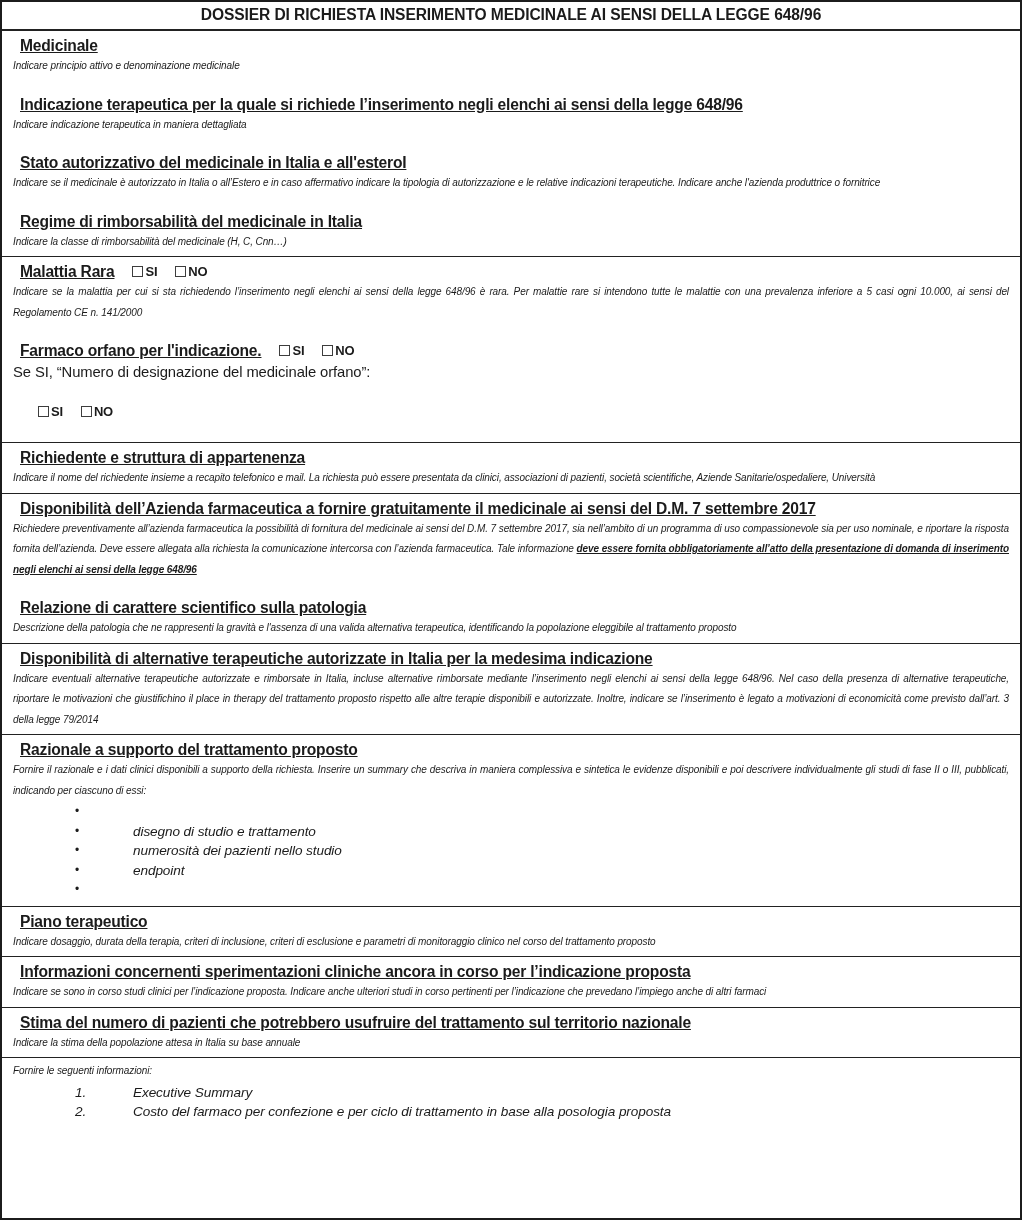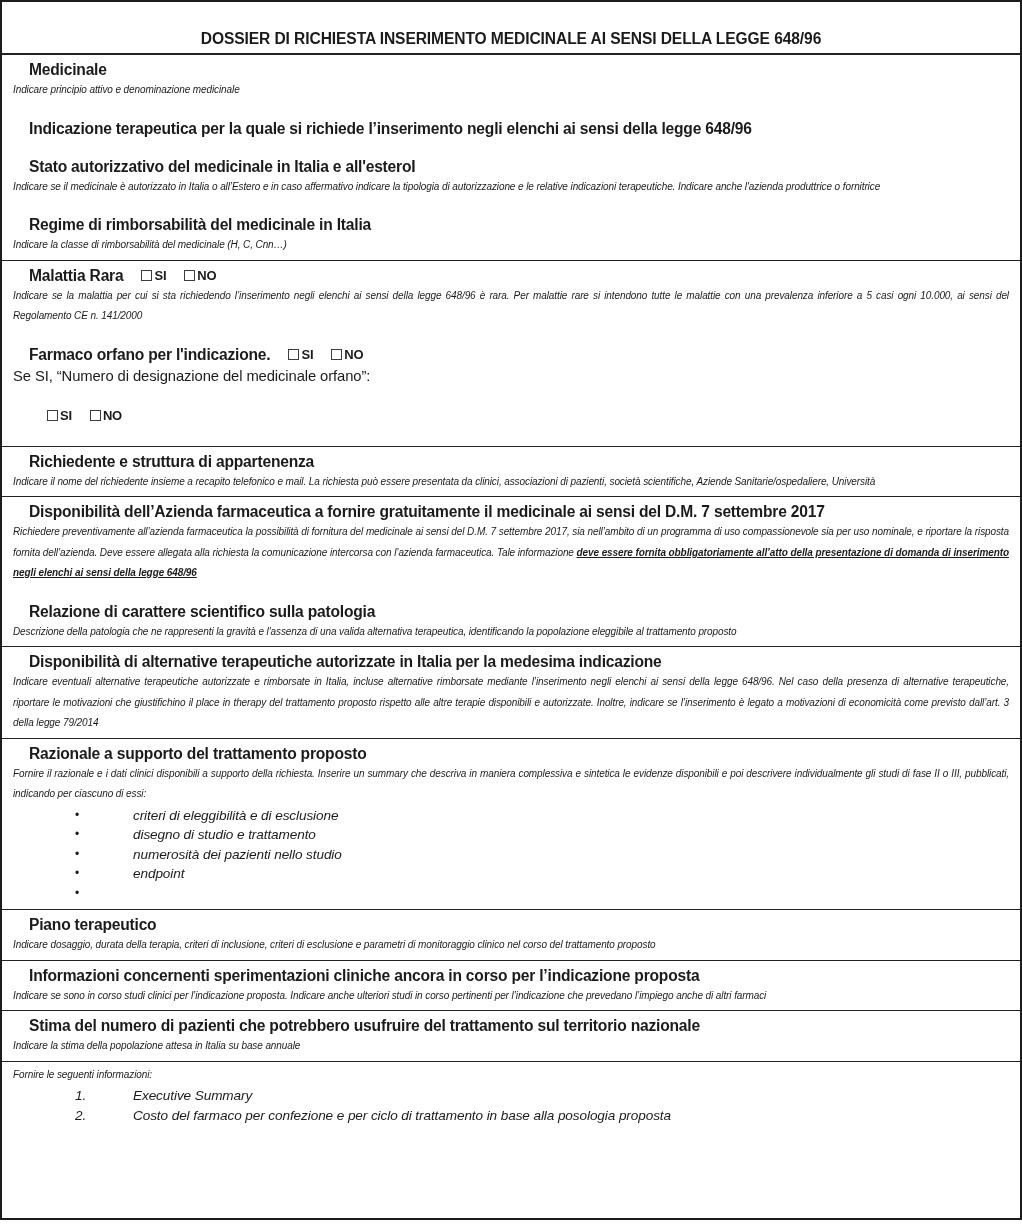--- a/index.html
+++ b/index.html
@@ -17,33 +17,33 @@
     background:#fff;
     box-shadow:0 2px 0 rgba(130,130,130,.55);
   }
   .title-row{
     text-align:center;
     font-weight:bold;
     font-size:15.6px;
     line-height:20px;
     padding:3px 10px 4px;
     letter-spacing:-0.1px;
-    margin-top:24px;
   }
   .row{
     border-top:1.6px solid #222;
     padding:3px 11px 4px;
   }
   .row:first-child{border-top-width:2px;}
   .heading{
     font-weight:bold;
     font-size:15.6px;
     line-height:21px;
     letter-spacing:-0.2px;
-    margin:1px 0 0 16px;
+    margin:1px 0 0 7px;
+    text-decoration:underline;
   }
   .desc{
     font-style:italic;
     font-size:10px;
     line-height:20.5px;
     letter-spacing:-0.1px;
   }
   .justify{text-align:justify;}
   .emph{font-weight:bold;text-decoration:underline;}
   .plain{
@@ -83,20 +83,21 @@
 <body>
 
 <div class="doc">
   <div class="title-row">DOSSIER DI RICHIESTA INSERIMENTO MEDICINALE AI SENSI DELLA LEGGE 648/96</div>
   <div id="rows">
       <div class="row">
         <div class="heading"><span>Medicinale</span></div>
         <div class="desc">Indicare principio attivo e denominazione medicinale</div>
         <div class="spacer"></div>
         <div class="heading"><span>Indicazione terapeutica per la quale si richiede l’inserimento negli elenchi ai sensi della legge 648/96</span></div>
+        <div class="desc">Indicare indicazione terapeutica in maniera dettagliata</div>
         <div class="spacer"></div>
         <div class="heading"><span>Stato autorizzativo del medicinale in Italia e all'esteroI</span></div>
         <div class="desc justify">Indicare se il medicinale è autorizzato in Italia o all’Estero e in caso affermativo indicare la tipologia di autorizzazione e le relative indicazioni terapeutiche. Indicare anche l'azienda produttrice o fornitrice</div>
         <div class="spacer"></div>
         <div class="heading"><span>Regime di rimborsabilità del medicinale in Italia</span></div>
         <div class="desc">Indicare la classe di rimborsabilità del medicinale (H, C, Cnn…)</div>
       </div>
       <div class="row">
         <div class="heading"><span>Malattia Rara</span><span class="cbg">
             <span class="cbx"></span>
@@ -139,21 +140,20 @@
       <div class="row">
         <div class="heading"><span>Disponibilità di alternative terapeutiche autorizzate in Italia per la medesima indicazione</span></div>
         <div class="desc justify">Indicare eventuali alternative terapeutiche autorizzate e rimborsate in Italia, incluse alternative rimborsate mediante l’inserimento negli elenchi ai sensi della legge 648/96. Nel caso della presenza di alternative terapeutiche, riportare le motivazioni che giustifichino il place in therapy del trattamento proposto rispetto alle altre terapie disponibili e autorizzate. Inoltre, indicare se l’inserimento è legato a motivazioni di economicità come previsto dall’art. 3 della legge 79/2014</div>
       </div>
       <div class="row">
         <div class="heading"><span>Razionale a supporto del trattamento proposto</span></div>
         <div class="desc justify">Fornire il razionale e i dati clinici disponibili a supporto della richiesta. Inserire un summary che descriva in maniera complessiva e sintetica le evidenze disponibili e poi descrivere individualmente gli studi di fase II o III, pubblicati, indicando per ciascuno di essi:</div>
         <div class="list bulleted">
           <div class="li">
             <span class="mk">•</span>
-            <span class="litx">criteri di eleggibilità e di esclusione</span>
           </div>
           <div class="li">
             <span class="mk">•</span>
             <span class="litx">disegno di studio e trattamento</span>
           </div>
           <div class="li">
             <span class="mk">•</span>
             <span class="litx">numerosità dei pazienti nello studio</span>
           </div>
           <div class="li">

